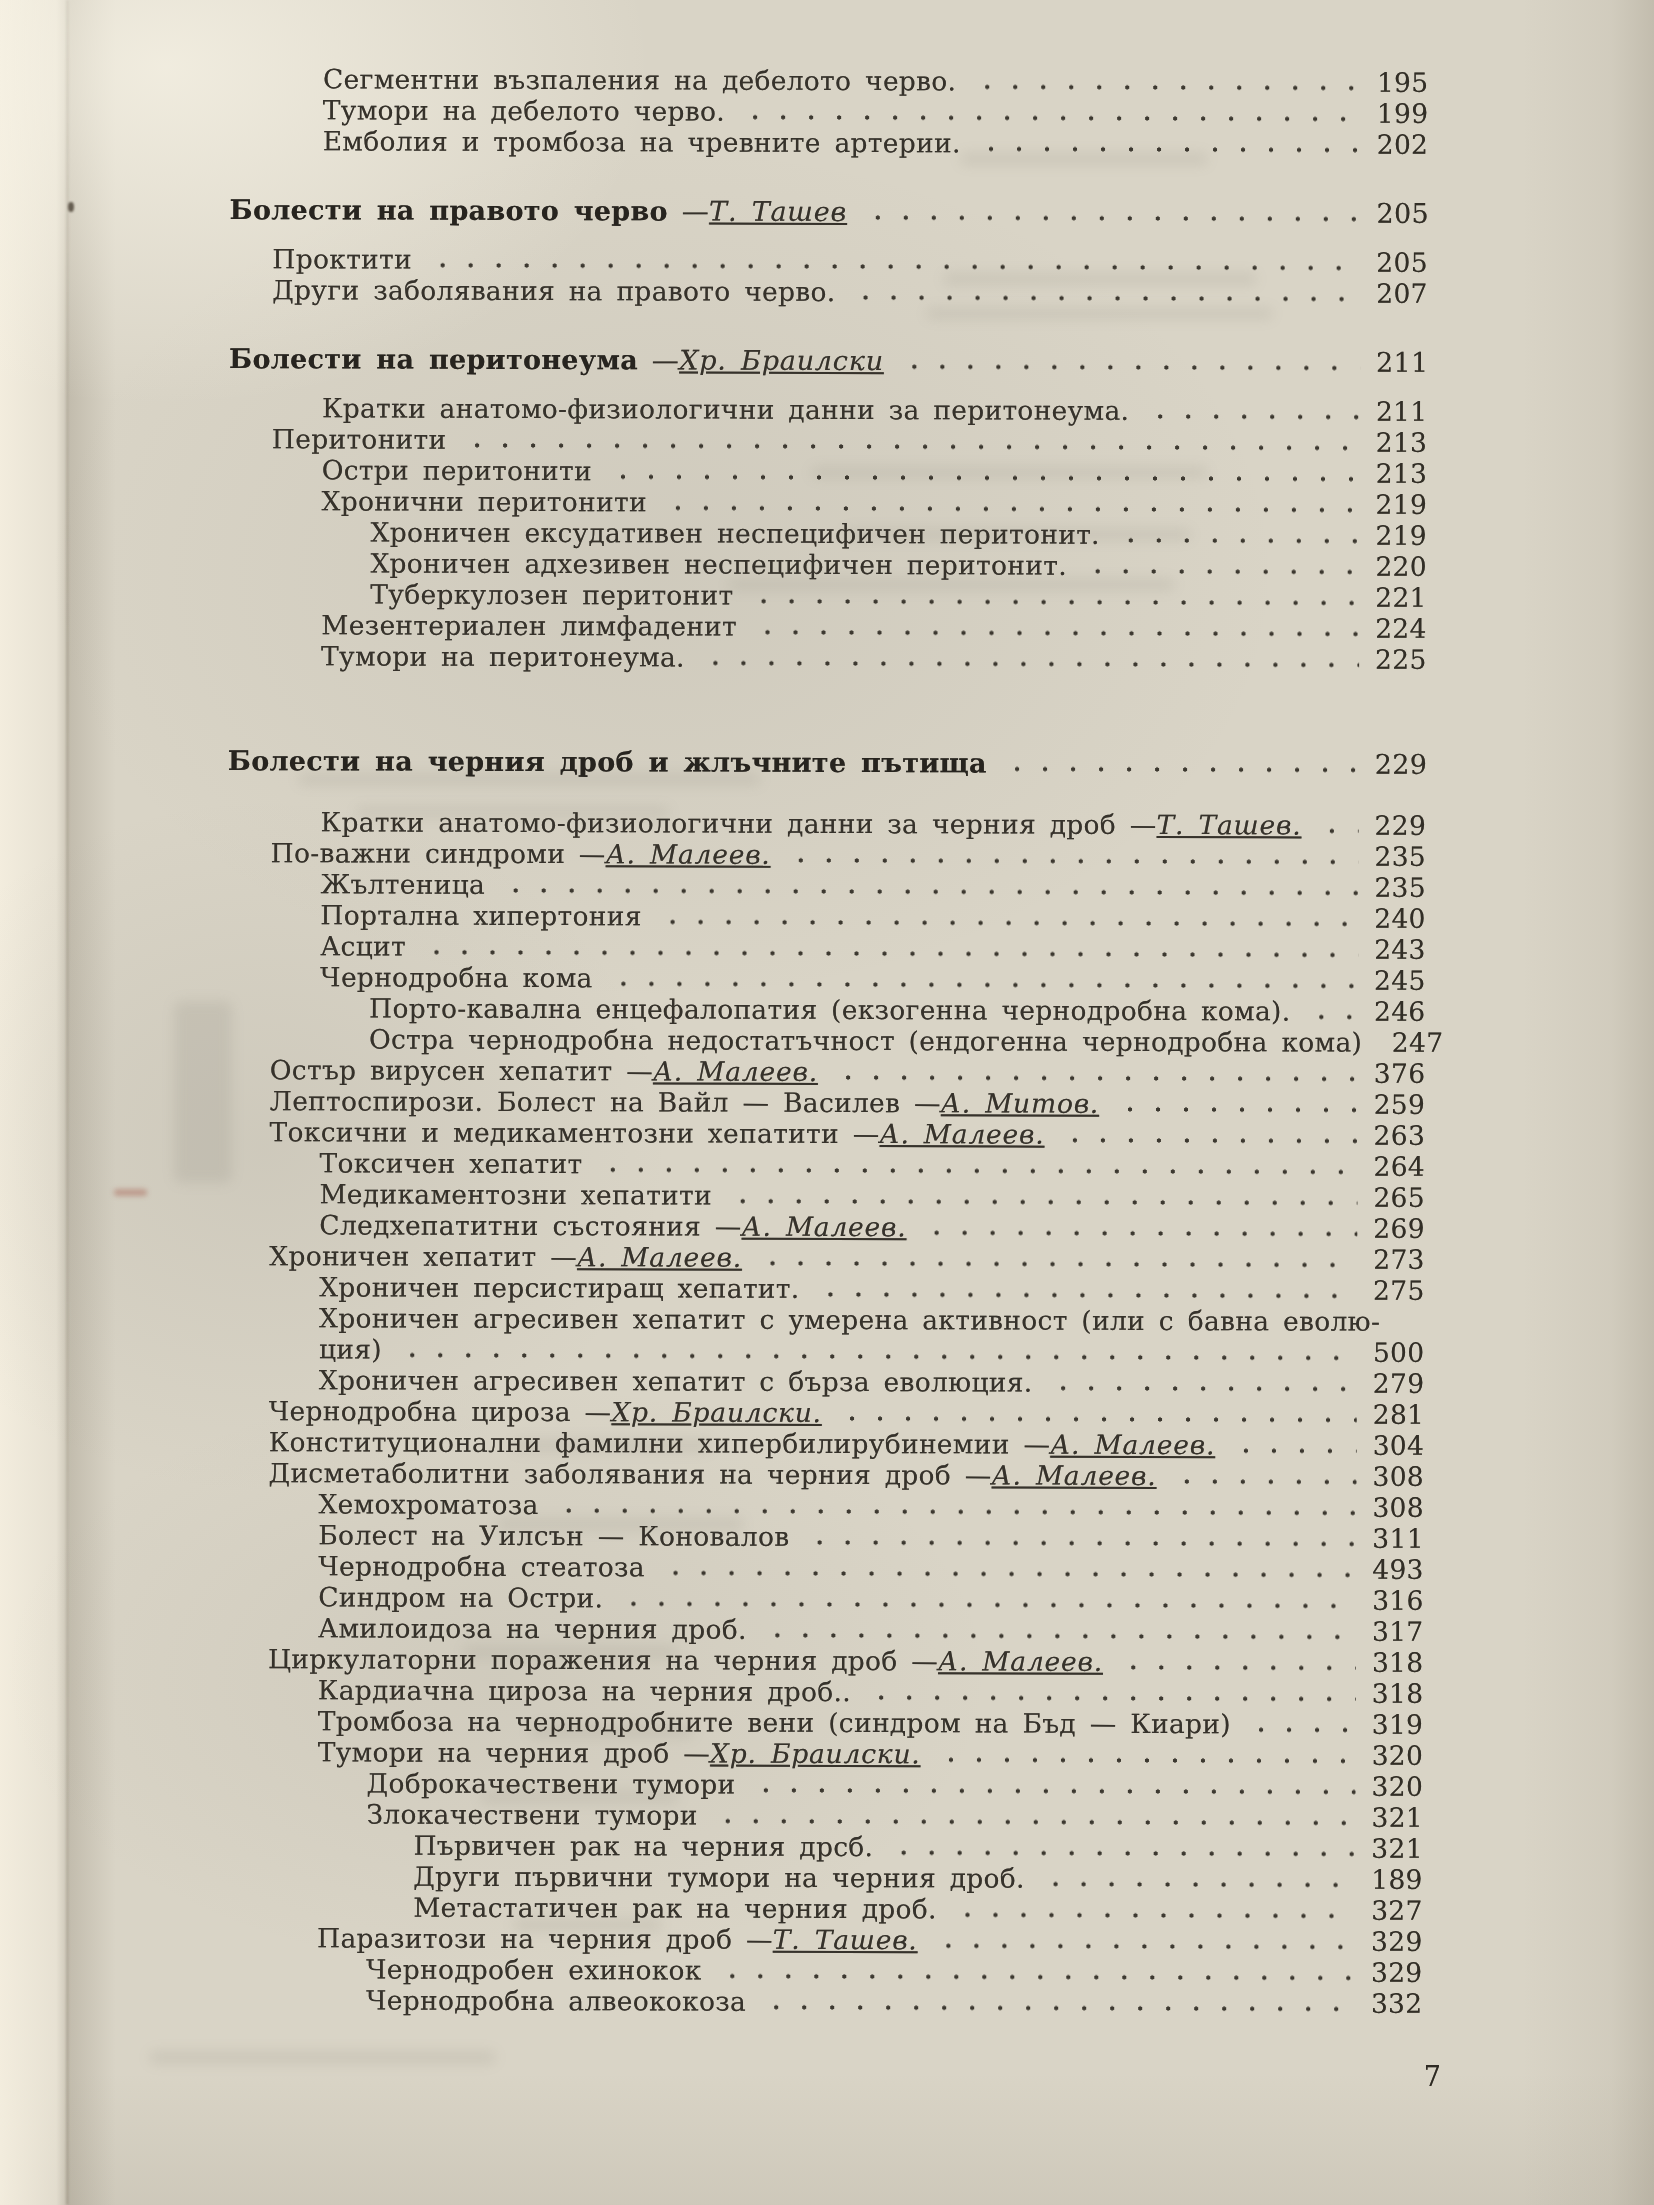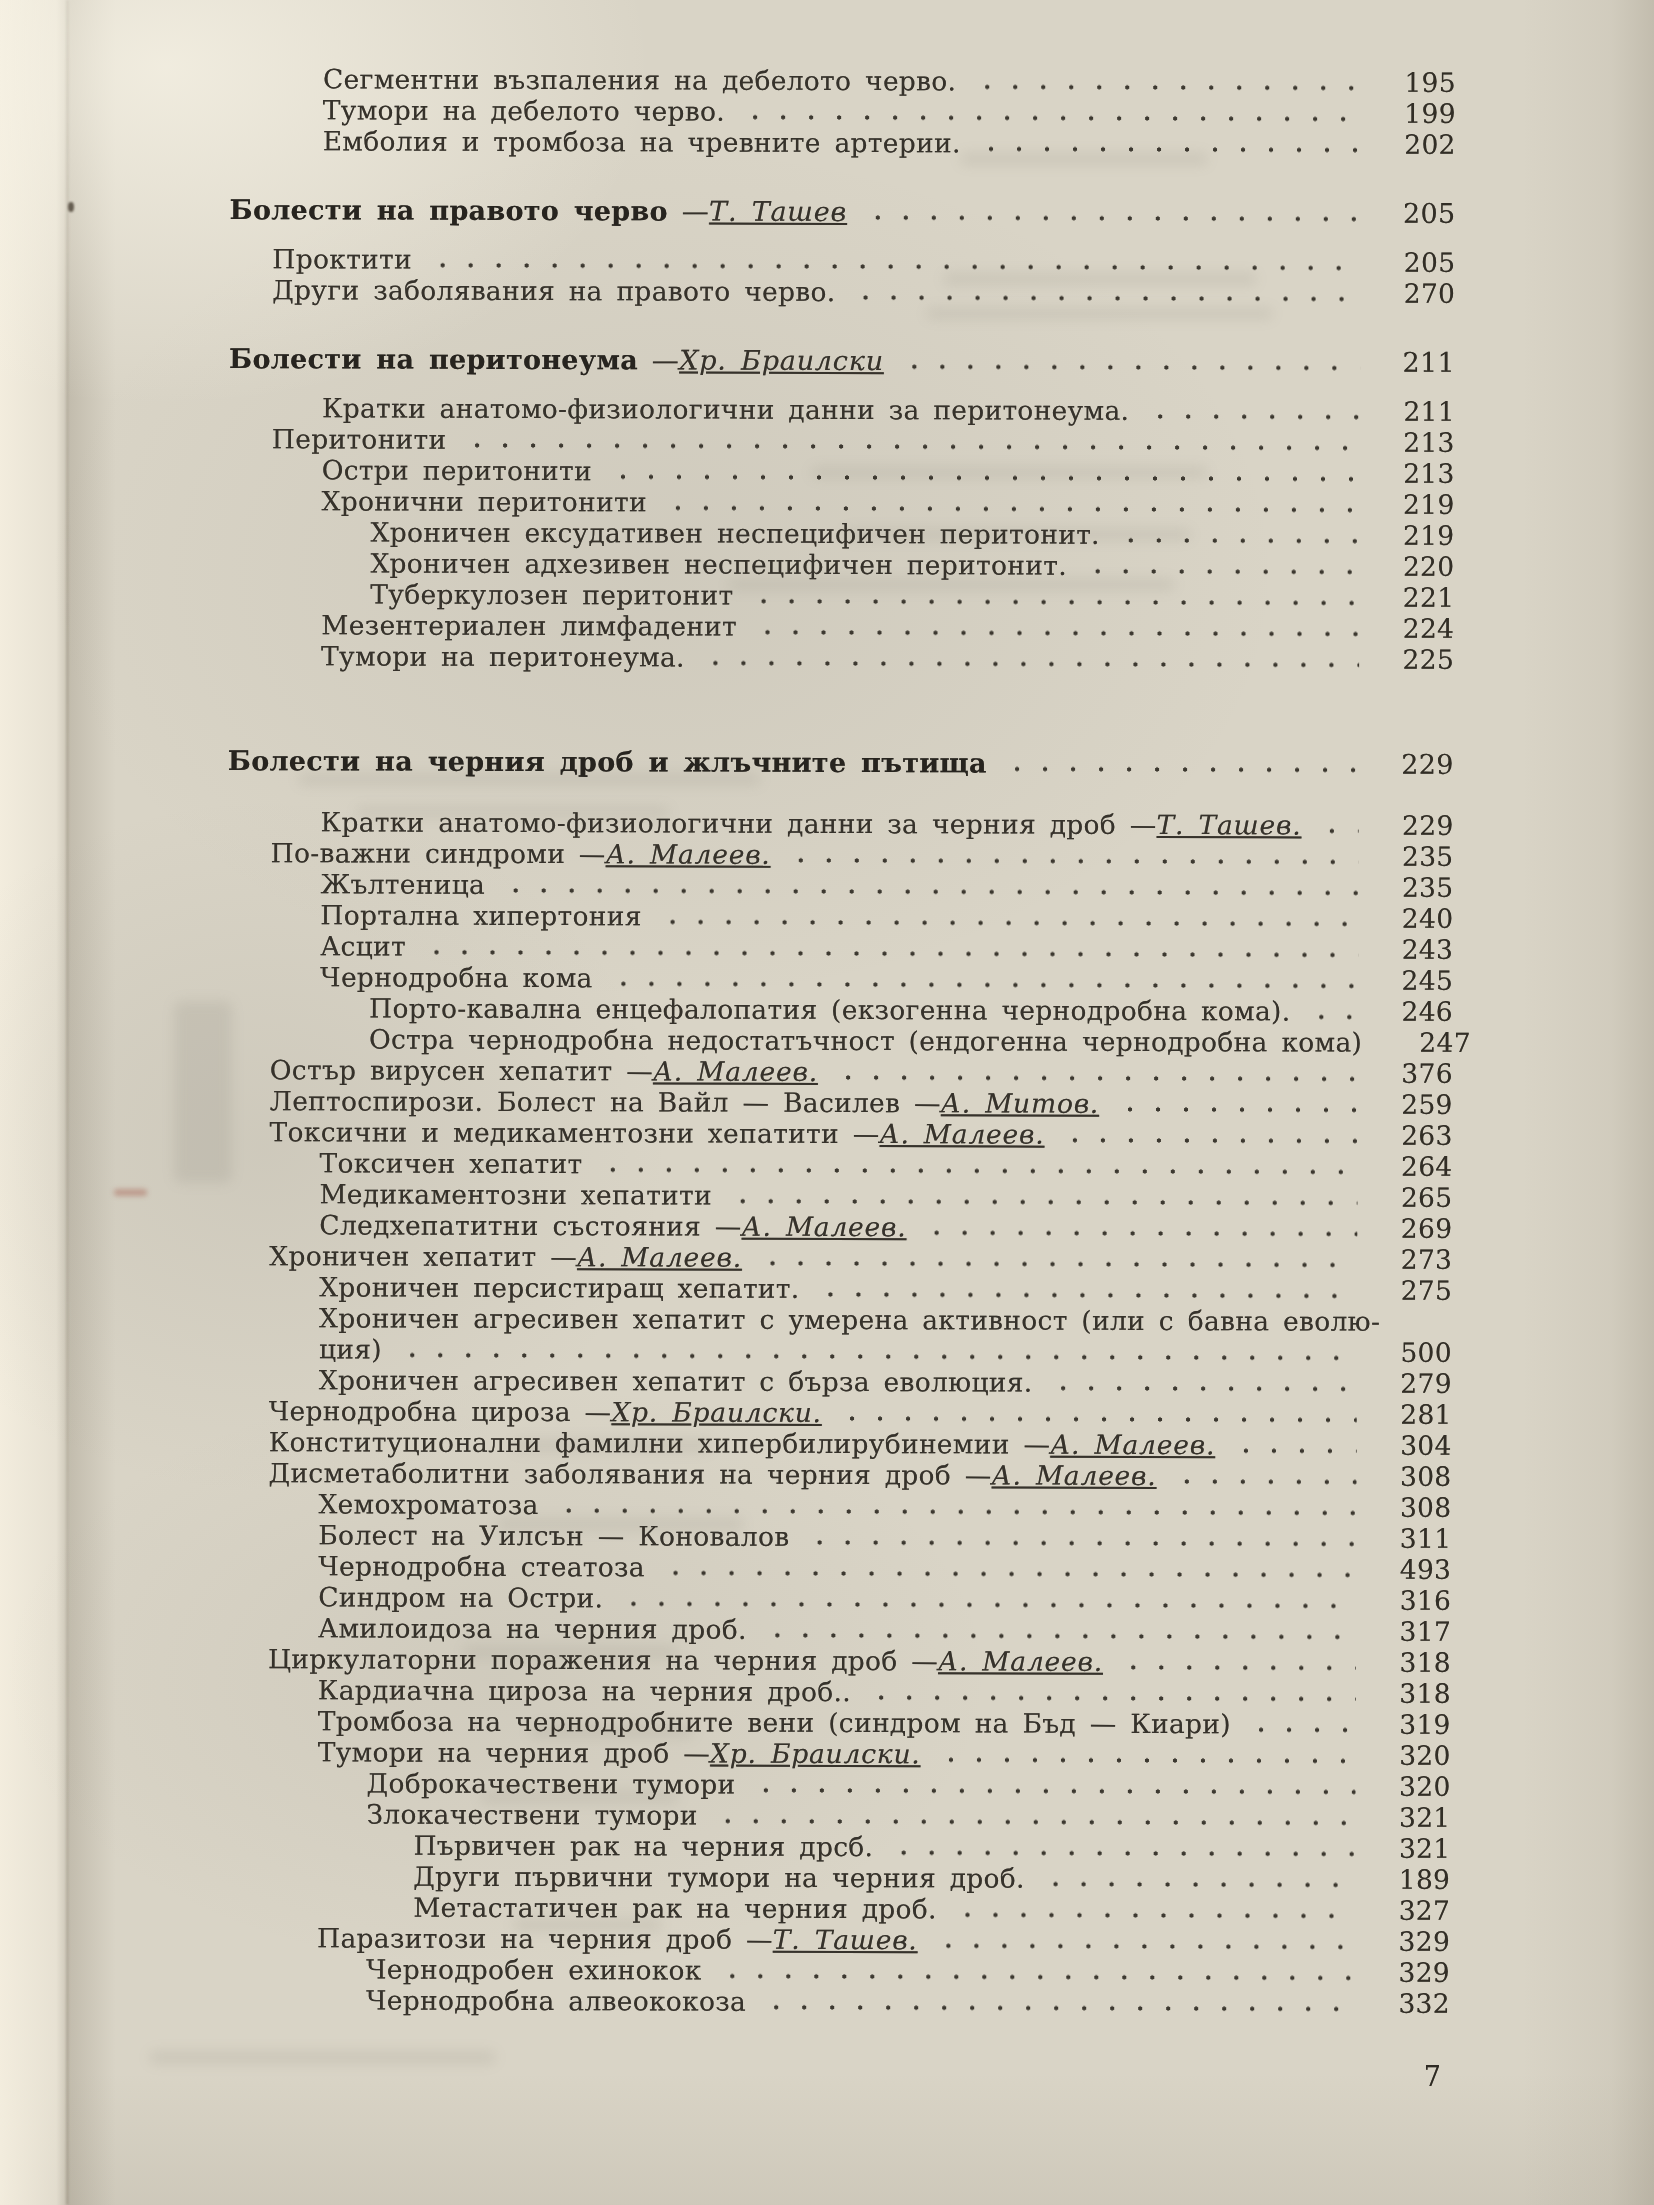--- a/index.html
+++ b/index.html
@@ -35,21 +35,21 @@
   .row .sep{flex:0 0 auto;}
   .row .author{flex:0 0 auto;font-style:italic;letter-spacing:0.8px;text-decoration:underline;}
   .row .leader{
     flex:1 1 auto;align-self:stretch;
     margin:0 16.5px 0 13.2px;
     background-image:radial-gradient(circle, rgba(52,48,40,.95) 1.8px, rgba(52,48,40,0) 2.5px);
     background-size:28px 5px;
     background-repeat:repeat-x;
     background-position:3.3px 19px;
   }
-  .row .num{flex:0 0 79px;text-align:right;color:#322e26;}
+  .row .num{flex:0 0 79px;color:#322e26;}
   .row.heading{font-size:27px;}
   .row.heading .txt{font-weight:bold;color:#27241f;}
   .toc-section{margin-top:38px;}
   .toc-section:first-child{margin-top:0;}
   .toc-section:nth-child(4){margin-top:74px;}
   .row.heading{margin-bottom:18px;}
   .toc-section:nth-child(4) .row.heading{margin-bottom:30px;}
   .footer-num{
     position:absolute;top:2061px;right:213px;
     font-size:27px;color:#2e2a23;
@@ -127,21 +127,21 @@
             <span class="num">205</span>
           </div>
           <div class="row" style="padding-left: 43px;">
             <span class="txt">Проктити</span>
             <span class="leader"></span>
             <span class="num">205</span>
           </div>
           <div class="row" style="padding-left: 43px;">
             <span class="txt">Други заболявания на правото черво.</span>
             <span class="leader"></span>
-            <span class="num">270</span>
+            <span class="num">207</span>
           </div>
         </div>
         <div class="toc-section">
           <div class="row heading" style="padding-left: 0px;">
             <span class="txt">Болести на перитонеума</span>
             <span class="sep">&nbsp;— </span>
             <span class="author">Хр. Браилски</span>
             <span class="leader"></span>
             <span class="num">211</span>
           </div>

